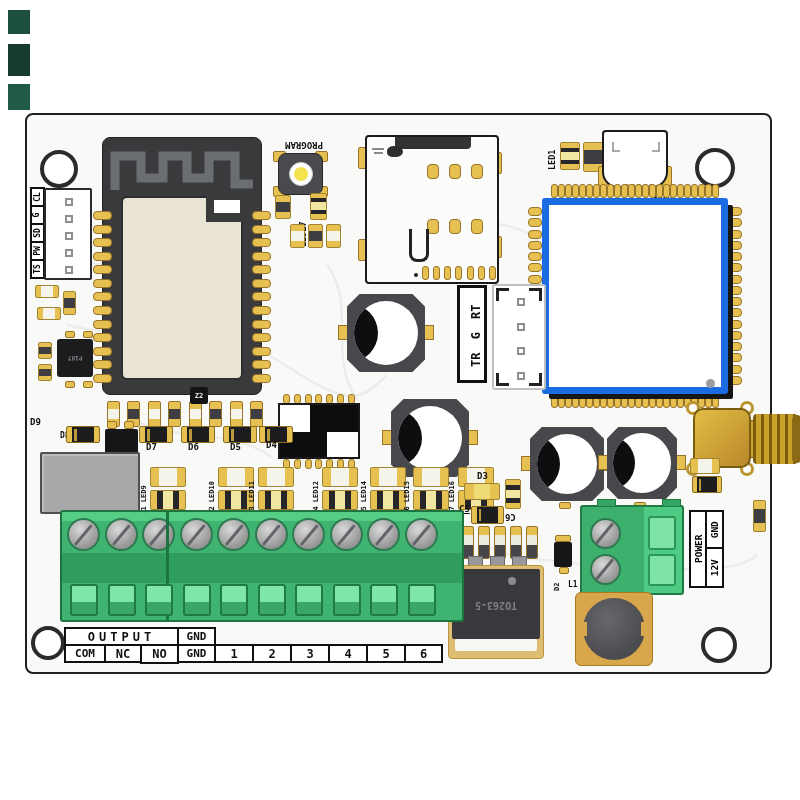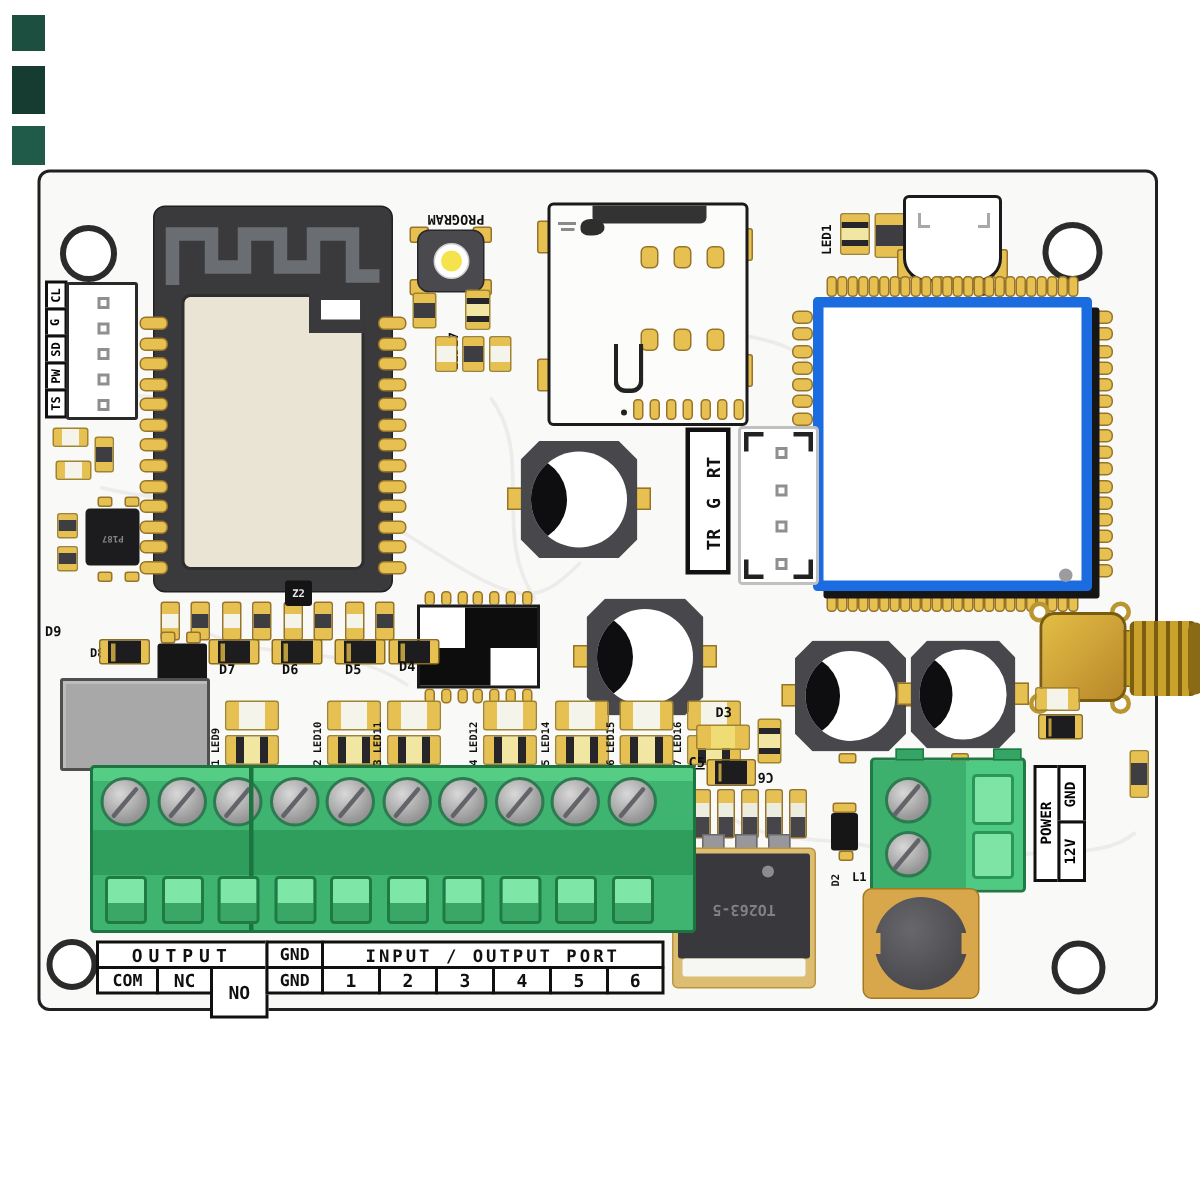--- a/index.html
+++ b/index.html
@@ -541,24 +541,23 @@
           <i></i>
           <i></i>
           <i></i>
           <i></i>
         </div>
     </div>
 
     <div class="abs" style="left:37px;top:512px;width:379px;height:36px;">
       <div class="cell" style="left:0;top:0;width:115px;height:19px;letter-spacing:4px;">OUTPUT</div>
       <div class="cell" style="left:113px;top:0;width:39px;height:19px;font-size:11px;">GND</div>
-      <div class="cell" style="left:150px;top:0;width:229px;height:19px;letter-spacing:2px;font-size:11.5px;">INPUT / OUTPUT PORT</div>
       <div class="cell" style="left:0;top:17px;width:42px;height:19px;font-size:11px;">COM</div>
       <div class="cell" style="left:40px;top:17px;width:38px;height:19px;">NC</div>
-      <div class="cell" style="left:76px;top:17px;width:39px;height:35px;">NO</div>
+      <div class="cell" style="left:76px;top:17px;width:39px;height:20px;">NO</div>
       <div class="cell" style="left:113px;top:17px;width:39px;height:19px;font-size:11px;">GND</div>
       <div class="cell" style="left:150px;top:17px;width:40px;height:19px;">1</div>
       <div class="cell" style="left:188px;top:17px;width:40px;height:19px;">2</div>
       <div class="cell" style="left:226px;top:17px;width:40px;height:19px;">3</div>
       <div class="cell" style="left:264px;top:17px;width:40px;height:19px;">4</div>
       <div class="cell" style="left:302px;top:17px;width:40px;height:19px;">5</div>
       <div class="cell" style="left:340px;top:17px;width:39px;height:19px;">6</div>
     </div>
 
   </div>

